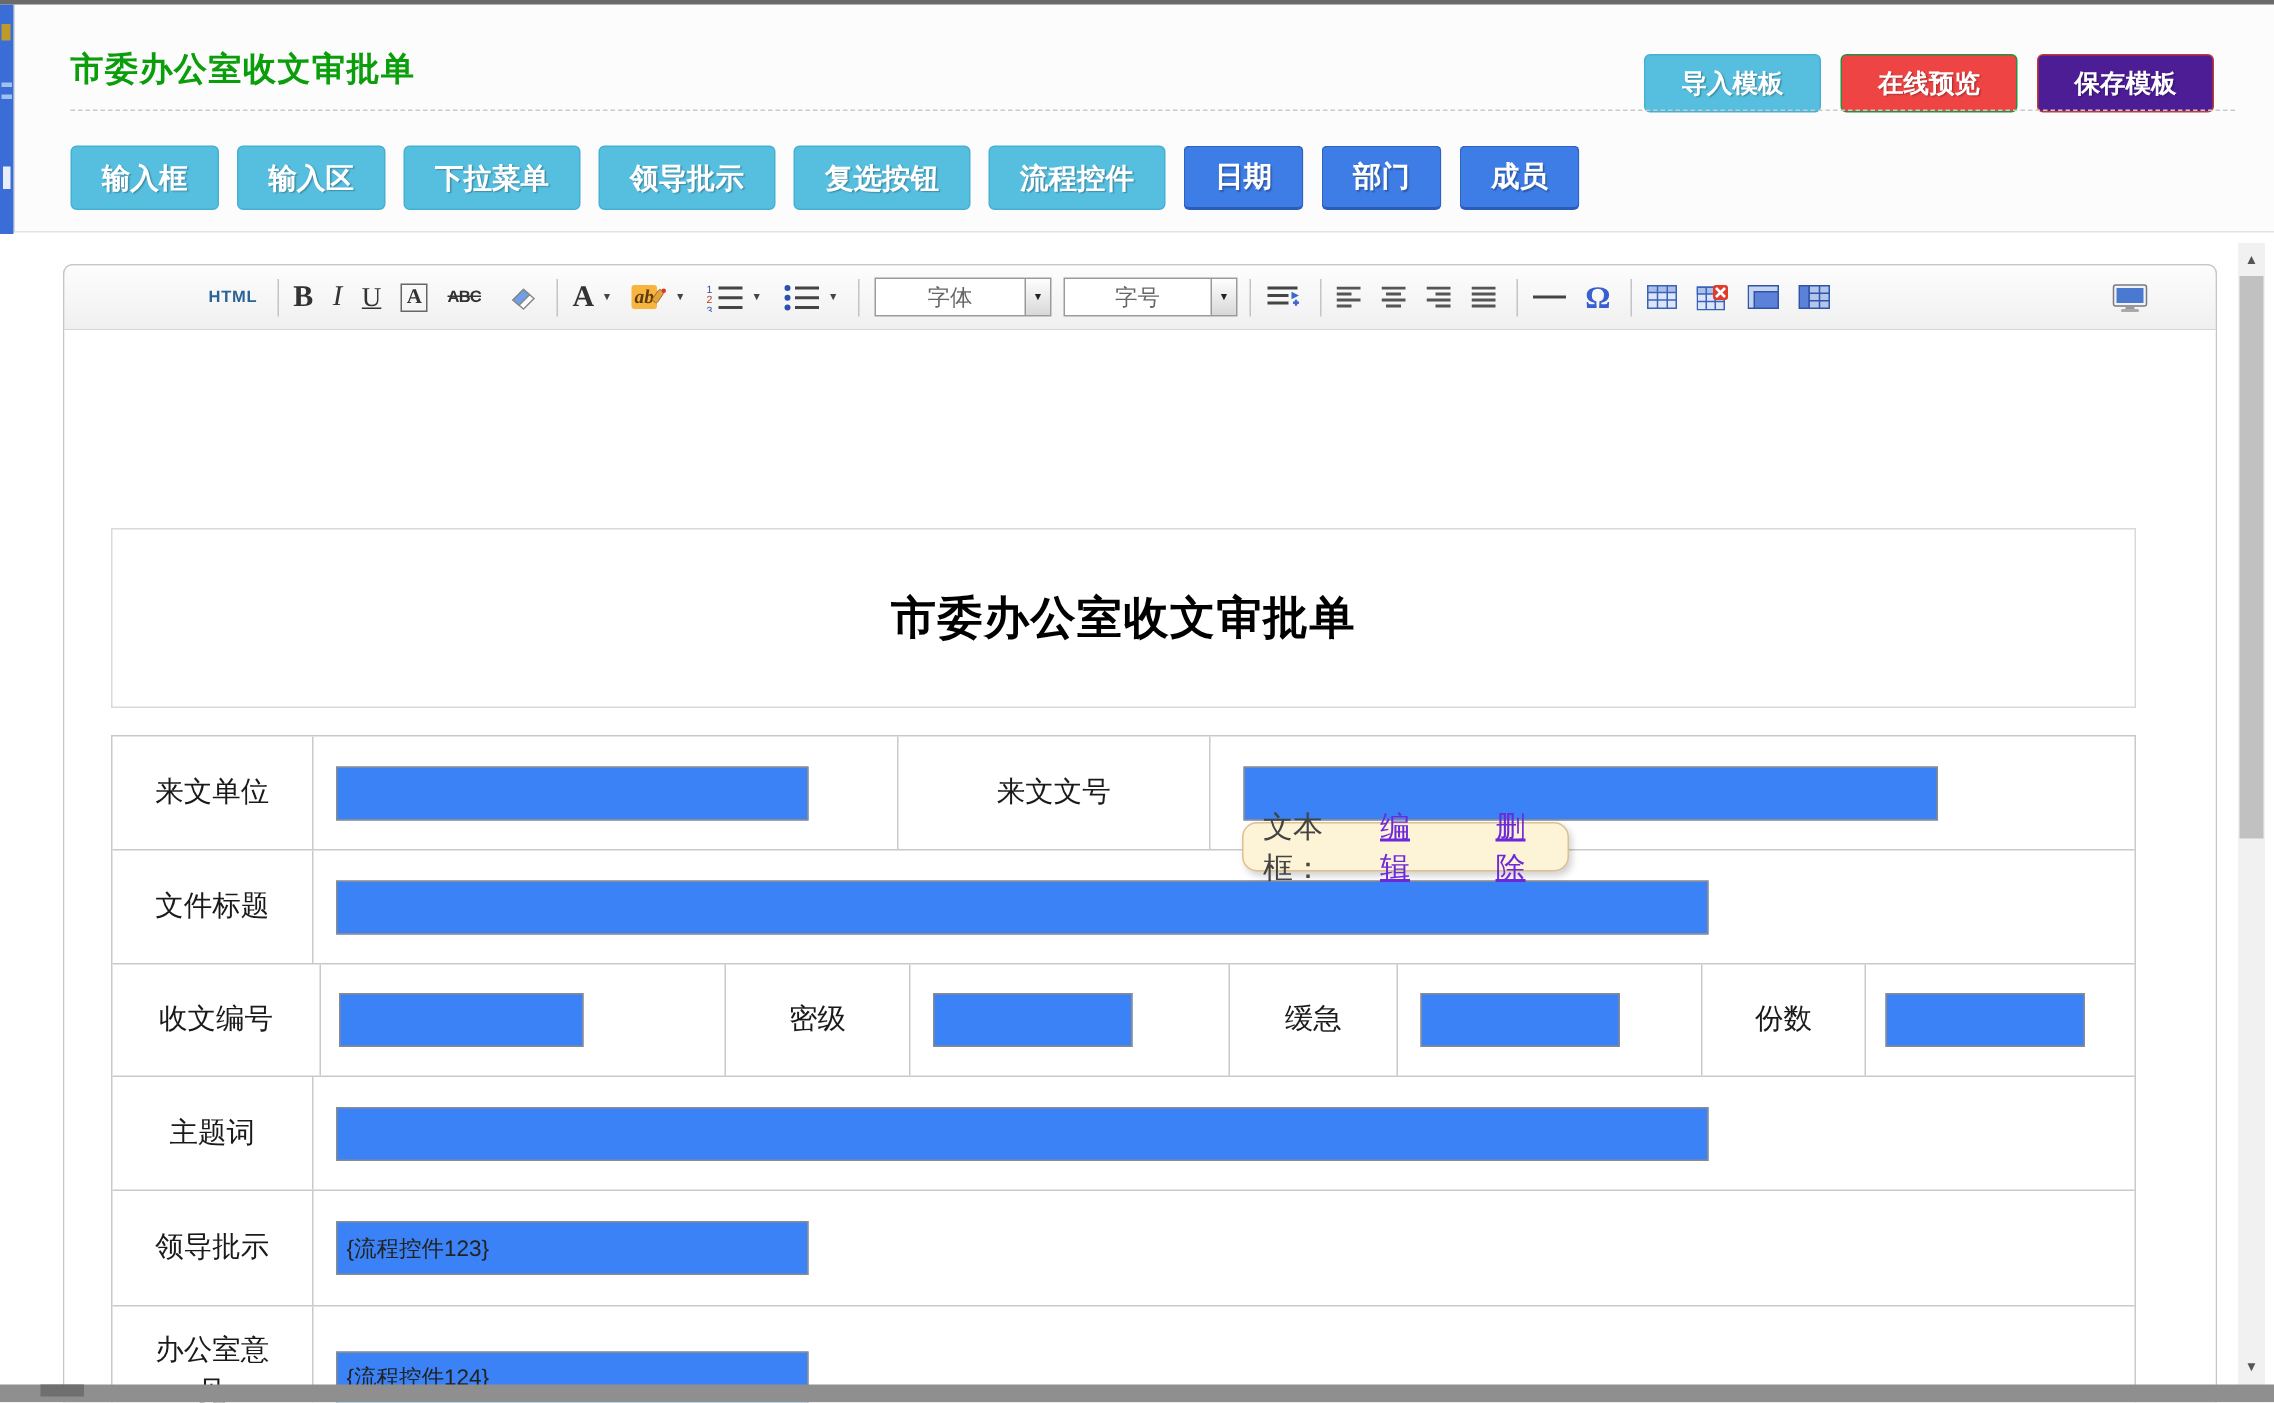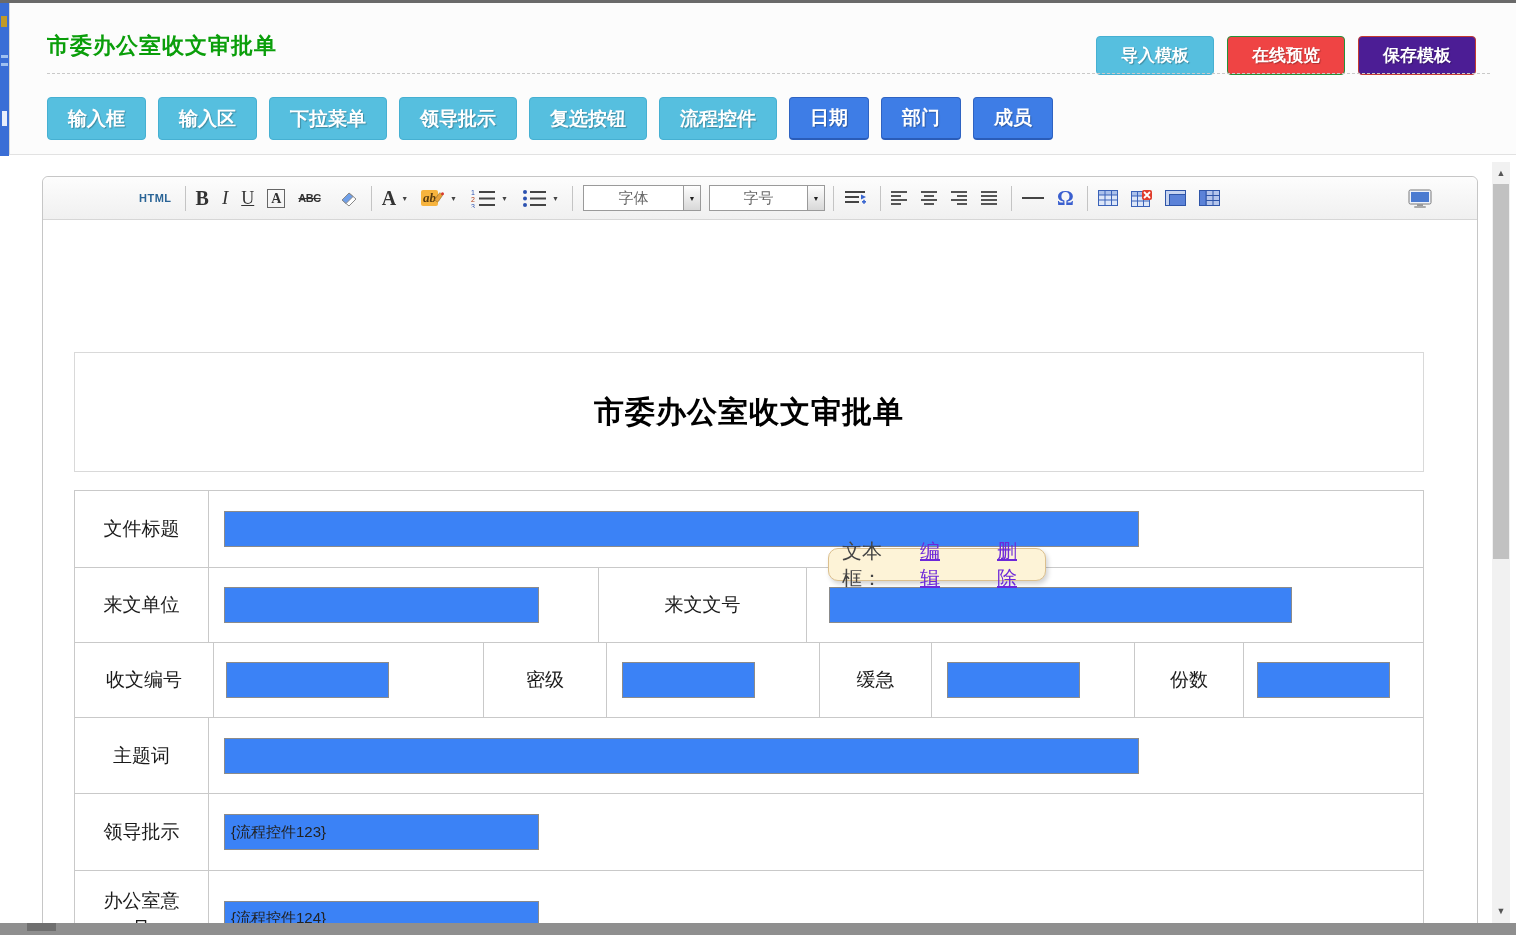--- a/index.html
+++ b/index.html
@@ -276,41 +276,41 @@
       </span>
     </div>
 
     <div class="content">
       <div class="form-title-box">
         <div class="form-title">市委办公室收文审批单</div>
       </div>
 
       <div class="ftable">
 
+        <div class="frow r1">
+          <div class="fcell flabel">
+              <span>来文单位</span>
+            </div>
+          <div class="fcell">
+            <input class="tinput" style="margin-left: 15px; width: 315px;">
+          </div>
+          <div class="fcell flabel">
+              <span>来文文号</span>
+            </div>
+          <div class="fcell">
+            <input class="tinput" style="margin-left: 22px; width: 463px;">
+          </div>
+        </div>
+
         <div class="frow r2">
           <div class="fcell flabel">
               <span>文件标题</span>
             </div>
           <div class="fcell">
             <input class="tinput" style="margin-left: 15px; width: 915px;">
-          </div>
-        </div>
-
-        <div class="frow r1">
-          <div class="fcell flabel">
-              <span>来文单位</span>
-            </div>
-          <div class="fcell">
-            <input class="tinput" style="margin-left: 15px; width: 315px;">
-          </div>
-          <div class="fcell flabel">
-              <span>来文文号</span>
-            </div>
-          <div class="fcell">
-            <input class="tinput" style="margin-left: 22px; width: 463px;">
           </div>
         </div>
 
         <div class="frow r4">
           <div class="fcell flabel">
               <span>收文编号</span>
             </div>
           <div class="fcell">
             <input class="tinput" style="margin-left: 12px; width: 163px;">
           </div>

